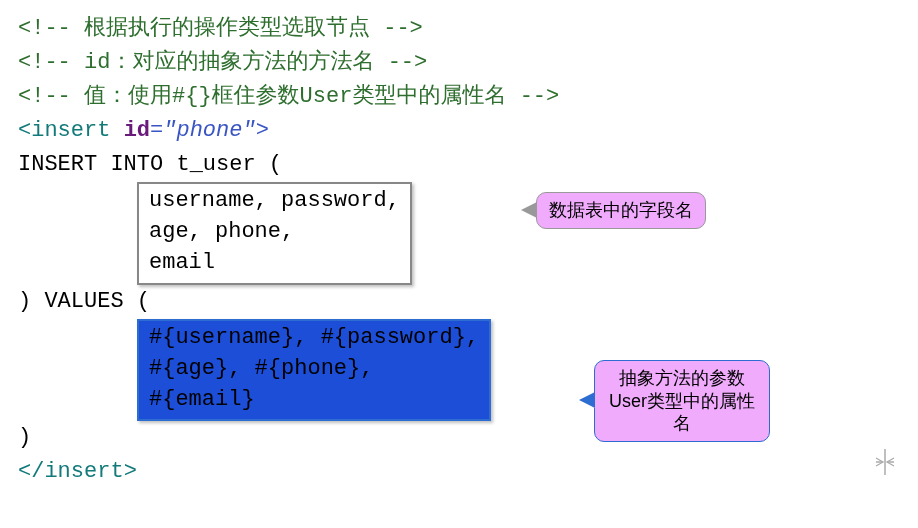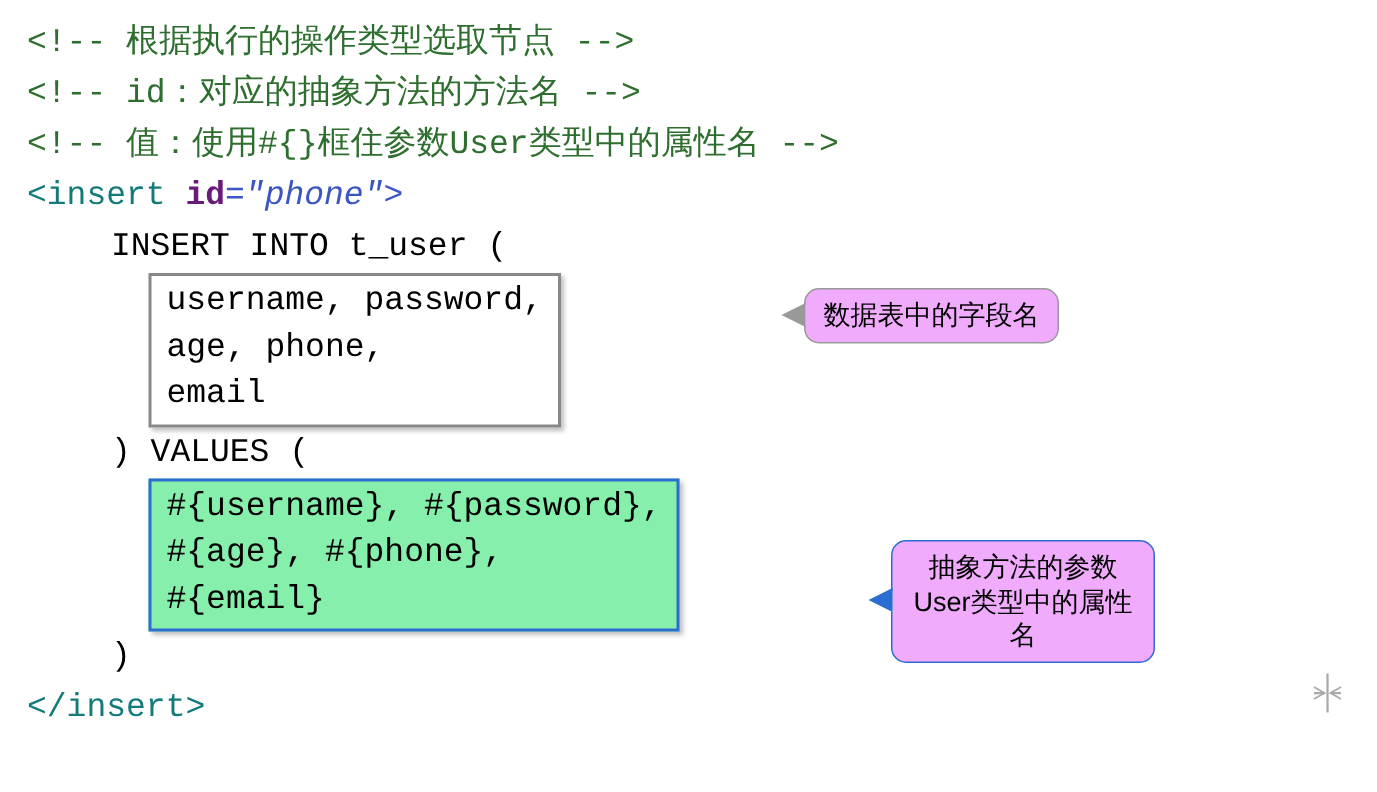--- a/index.html
+++ b/index.html
@@ -11,35 +11,35 @@
     background: #fff;
     color: #000;
     width: 918px;
     box-sizing: border-box;
     position: relative;
   }
   .comment { color: #2e6e2e; }
   .tag { color: #137a7a; }
   .attr-name { color: #6a1a7a; font-weight: bold; }
   .attr-val { color: #3a55c4; font-style: italic; }
-  .indent1 { margin-left: 56px; }
+  .indent1 { }
   .box {
     display: inline-block;
     vertical-align: top;
     border: 2px solid;
     padding: 2px 10px 4px 10px;
     font-family: inherit;
     font-size: 22px;
     line-height: 1.4;
     white-space: pre;
-    margin-left: 81px;
+    margin-left: 119px;
     box-shadow: 2px 2px 3px rgba(0,0,0,0.25);
   }
   .box-gray { border-color: #888; background: #fff; }
-  .box-blue { border-color: #2d6dd2; background: #86efac; }
+  .box-blue { border-color: #2d6dd2; background: #1d4ed8; }
 
   .bubble {
     position: absolute;
     border: 1.5px solid;
     border-radius: 10px;
     padding: 6px 12px;
     font-family: "Microsoft YaHei", "SimSun", sans-serif;
     font-size: 18px;
     text-align: center;
     background: #f0abfc;

